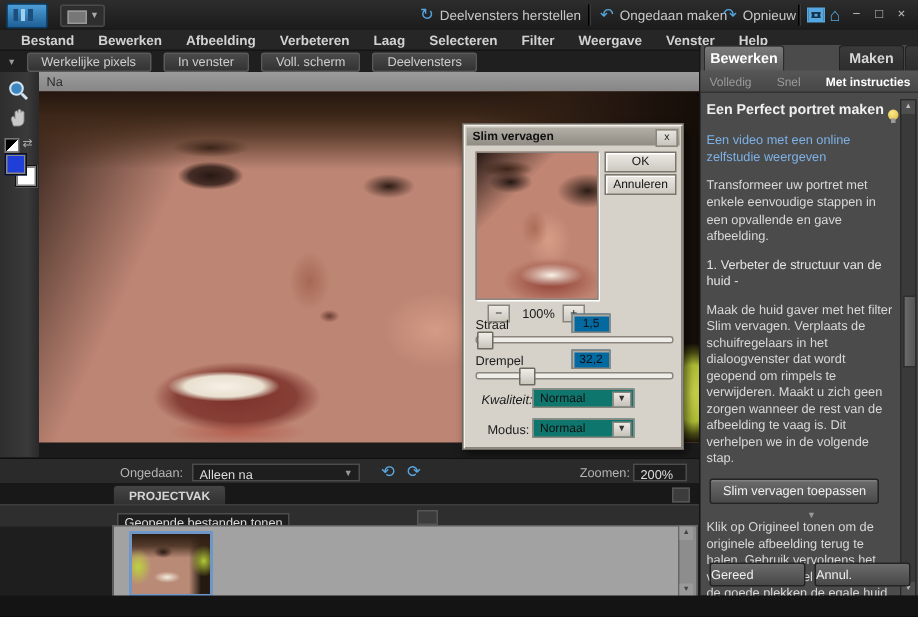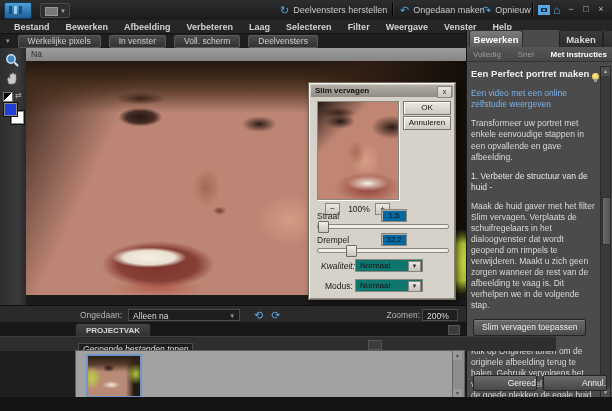--- a/index.html
+++ b/index.html
@@ -88,37 +88,37 @@
   #subtabs{left:0;top:17px;width:146px;height:15px;background:linear-gradient(180deg,#565656,#474747);border-bottom:1px solid #333;display:flex;align-items:center;justify-content:space-between;padding:0 6px;box-sizing:border-box;}
   .subtab{font-size:8px;color:#9b9b9b;}
   .subtab.active{color:#fff;font-weight:bold;}
   #pcontent{left:4px;top:34px;width:128px;height:308px;font-size:8.5px;color:#d9d9d9;line-height:1.3;}
   #pcontent p{margin:0 0 8px 0;}
   .pheading{font-size:9.5px;font-weight:bold;color:#f0f0f0;margin:4px 0 8px 0;}
   .plink{color:#7db2e8;display:block;margin-bottom:8px;}
   .pstep{color:#e4e4e4;margin-bottom:8px;}
   .pbtn{display:inline-block;padding:2px 8px;margin:0 0 10px 2px;background:linear-gradient(180deg,#6b6b6b,#4a4a4a);border:1px solid #242424;border-radius:2px;box-shadow:0 1px 0 rgba(255,255,255,.15) inset;color:#f0f0f0;font-size:8.5px;}
   #pfooter{left:0;bottom:4px;width:146px;height:18px;}
-  .fbtn{top:0;width:62px;height:14px;background:linear-gradient(180deg,#6b6b6b,#484848);border:1px solid #242424;border-radius:2px;color:#f0f0f0;font-size:8.5px;text-align:right;line-height:14px;}
+  .fbtn{top:0;width:62px;height:14px;background:linear-gradient(180deg,#6b6b6b,#484848);border:1px solid #242424;border-radius:2px;color:#f0f0f0;font-size:8.5px;text-align:left;line-height:14px;}
   .vscroll{background:#3a3a3a;border:1px solid #2a2a2a;}
   .vthumb{position:absolute;left:1px;width:7px;background:linear-gradient(90deg,#6a6a6a,#555);border:1px solid #2e2e2e;}
   .varrow{position:absolute;left:0;width:9px;height:9px;background:#4e4e4e;color:#bbb;font-size:5px;text-align:center;line-height:9px;}
   .bulb{width:7px;height:7px;background:radial-gradient(circle at 40% 35%,#ffe98a,#d9b83a);border-radius:50%;position:relative;}
   .bulb:after{content:"";position:absolute;left:2px;top:6px;width:3px;height:3px;background:#9a9a9a;}
 
   
   #statusbar{left:0;top:305px;width:466px;height:17px;background:#2a2a2a;border-top:1px solid #101010;display:flex;align-items:center;font-size:8.5px;color:#b5b5b5;}
   .ddark{height:12px;background:#1e1e1e;border:1px solid #4c4c4c;color:#ddd;font-size:8.5px;line-height:12px;padding:0 4px;position:relative;box-sizing:border-box;}
   .ddark .car{float:right;font-size:6px;color:#999;margin-left:8px;line-height:12px;}
   .rotico{font-size:11px;color:#5aa7e0;line-height:12px;}
 
   
   #pvstrip{left:0;top:322px;width:466px;height:14px;background:#181818;}
   #pvtab{left:75px;top:1px;height:13px;padding:0 10px;background:linear-gradient(180deg,#454545,#303030);border:1px solid #1c1c1c;border-bottom:none;border-radius:3px 3px 0 0;color:#d6d6d6;font-size:8px;font-weight:bold;line-height:13px;}
-  #bintoolbar{left:0;top:336px;width:556px;height:14px;background:#2e2e2e;border-top:1px solid #3d3d3d;font-style:italic;}
+  #bintoolbar{left:0;top:336px;width:466px;height:14px;background:#2e2e2e;border-top:1px solid #3d3d3d;}
   #bin{left:75px;top:350px;width:376px;height:47px;background:#a2a2a2;border:1px solid #5d5d5d;}
   #binscroll{left:452px;top:350px;width:11px;height:47px;background:#8d8d8d;border:1px solid #666;}
   #thumb{left:10px;top:3px;width:52px;height:40px;border:2px solid #6f96c8;background-color:#b98a76;
     background-image:
       radial-gradient(ellipse 12px 16px at 8% 55%, #bdd23f 0%, transparent 75%),
       radial-gradient(ellipse 12px 14px at 92% 45%, #b3c838 0%, transparent 75%),
       radial-gradient(ellipse 12px 5px at 45% 72%, #f2ecdf 0%, transparent 75%),
       radial-gradient(ellipse 8px 5px at 40% 30%, #2a1a14 0%, transparent 80%),
       linear-gradient(180deg, #2c1d14 0px, rgba(60,40,25,.8) 8px, transparent 16px),
       linear-gradient(270deg, #241a10 0 6px, transparent 14px);}

